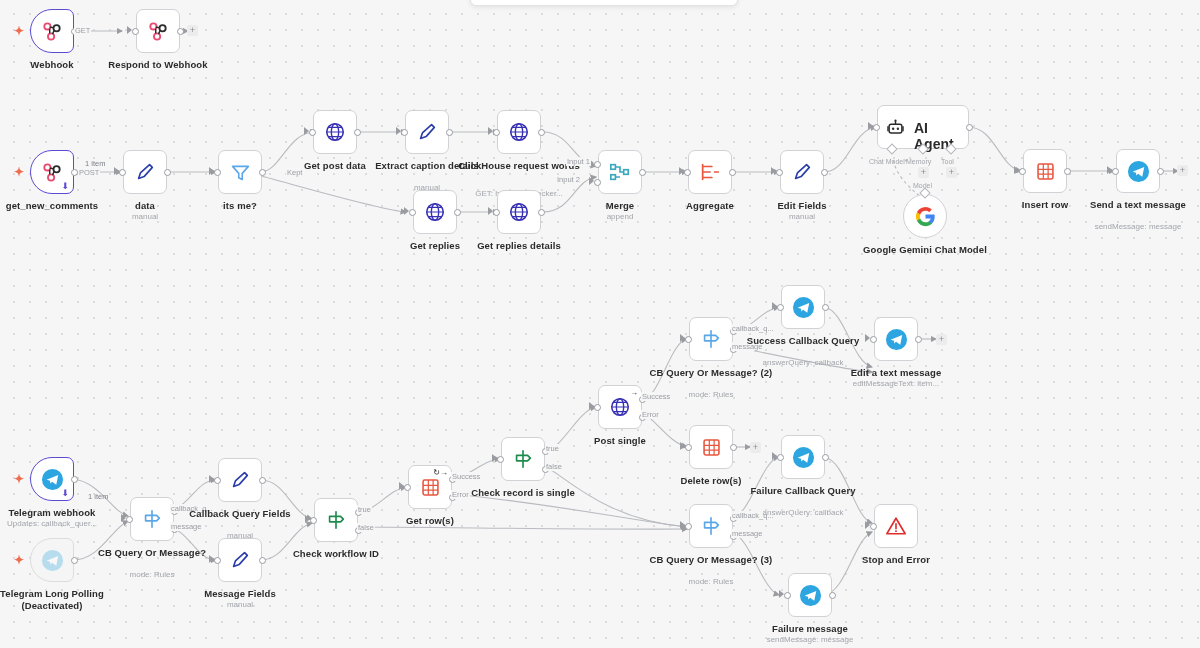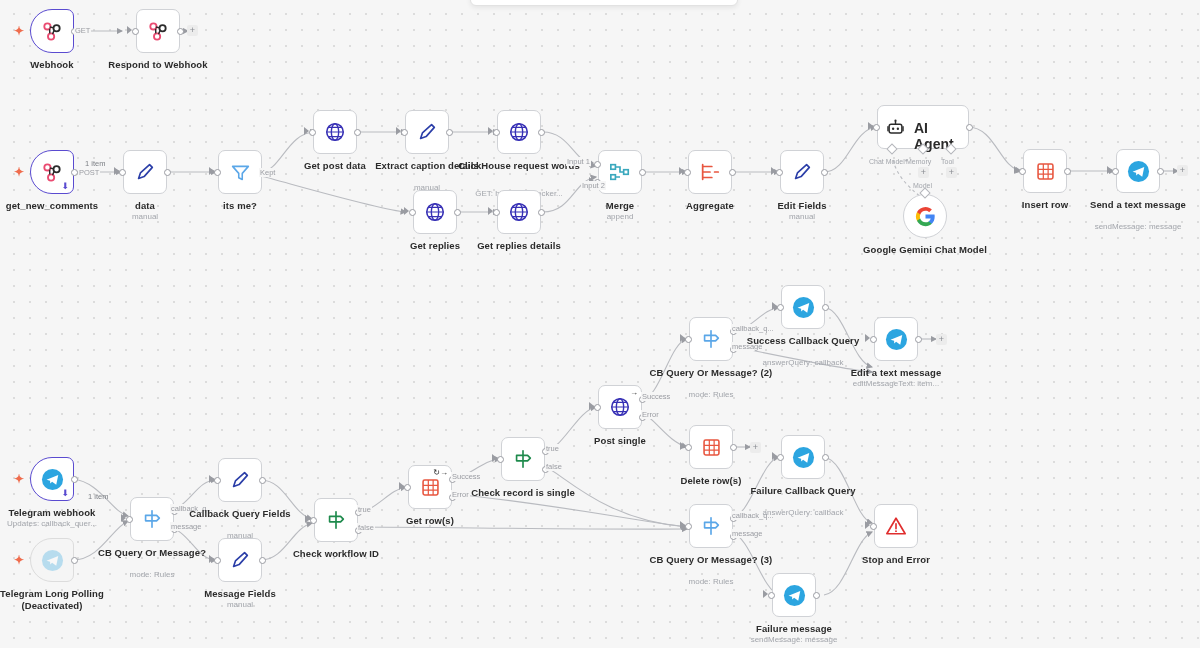--- a/index.html
+++ b/index.html
@@ -225,21 +225,21 @@
     <div class="box">
       <svg class="icon" width="21" height="21" viewBox="0 0 24 24">
         <path d="M3 5 H21 L14 13 V20 L10 18 V13 Z" fill="none" stroke="#5ba7e8" stroke-width="1.8" stroke-linejoin="round"></path>
       </svg>
     </div>
     <div class="arrowin"></div>
     <div class="port in"></div>
     <div class="port out"></div>
     <div class="label">its me?</div>
   </div>
-  <div class="edge-label" style="left:259px;top:168px;text-align:right;">Kept</div>
+  <div class="edge-label" style="left:286px;top:168px;text-align:right;">Kept</div>
 
   <div class="node" style="left:313px;top:110px;">
     <div class="box">
       <svg class="icon" width="22" height="22" viewBox="0 0 24 24">
         <circle cx="12" cy="12" r="9" fill="none" stroke="#3730b5" stroke-width="1.7"></circle>
         <ellipse cx="12" cy="12" rx="4" ry="9" fill="none" stroke="#3730b5" stroke-width="1.5"></ellipse>
         <path d="M3 12 H21 M4.6 7 H19.4 M4.6 17 H19.4" stroke="#3730b5" stroke-width="1.3" fill="none"></path>
       </svg>
     </div>
     <div class="arrowin"></div>
@@ -315,21 +315,21 @@
     </div>
     <div class="port in" style="top:11px;"></div>
     <div class="arrowin" style="top:9px;"></div>
     <div class="port in" style="top:29px;"></div>
     <div class="arrowin" style="top:27px;"></div>
     <div class="port out"></div>
     <div class="label">Merge</div>
     <div class="sub" style="top:62px;">append</div>
   </div>
   <div class="edge-label" style="left:566px;top:157px;">Input 1</div>
-  <div class="edge-label" style="left:581px;top:175px;margin-top:6px;">Input 2</div>
+  <div class="edge-label" style="left:556px;top:175px;">Input 2</div>
 
   <div class="node" style="left:688px;top:150px;">
     <div class="box">
       <svg class="icon" width="22" height="22" viewBox="0 0 24 24">
         <path d="M4 4 V20 M4 6 H14 M4 12 H12 M4 18 H14" fill="none" stroke="#e8563f" stroke-width="1.9" stroke-linecap="round"></path>
         <path d="M17 12 H21" stroke="#e8563f" stroke-width="1.9" stroke-linecap="round"></path>
       </svg>
     </div>
     <div class="arrowin"></div>
     <div class="port in"></div>
@@ -638,21 +638,21 @@
         <path d="M5.8 12.2 L18 7.2 L15.9 17.6 L11.6 14.3 L9.6 16.2 L9.5 13.4 Z" fill="#ffffff"></path>
       </svg>
     </div>
     <div class="arrowin"></div>
     <div class="port in"></div>
     <div class="port out"></div>
     <div class="label">Failure Callback Query</div>
     <div class="sub" style="top:73px;">answerQuery: callback</div>
   </div>
 
-  <div class="node" style="left:772px;top:573px;">
+  <div class="node" style="left:788px;top:573px;">
     <div class="box">
       <svg class="icon" width="23" height="23" viewBox="0 0 24 24">
         <circle cx="12" cy="12" r="11" fill="#2ca5e0"></circle>
         <path d="M5.8 12.2 L18 7.2 L15.9 17.6 L11.6 14.3 L9.6 16.2 L9.5 13.4 Z" fill="#ffffff"></path>
       </svg>
     </div>
     <div class="arrowin"></div>
     <div class="port in"></div>
     <div class="port out"></div>
     <div class="label">Failure message</div>

